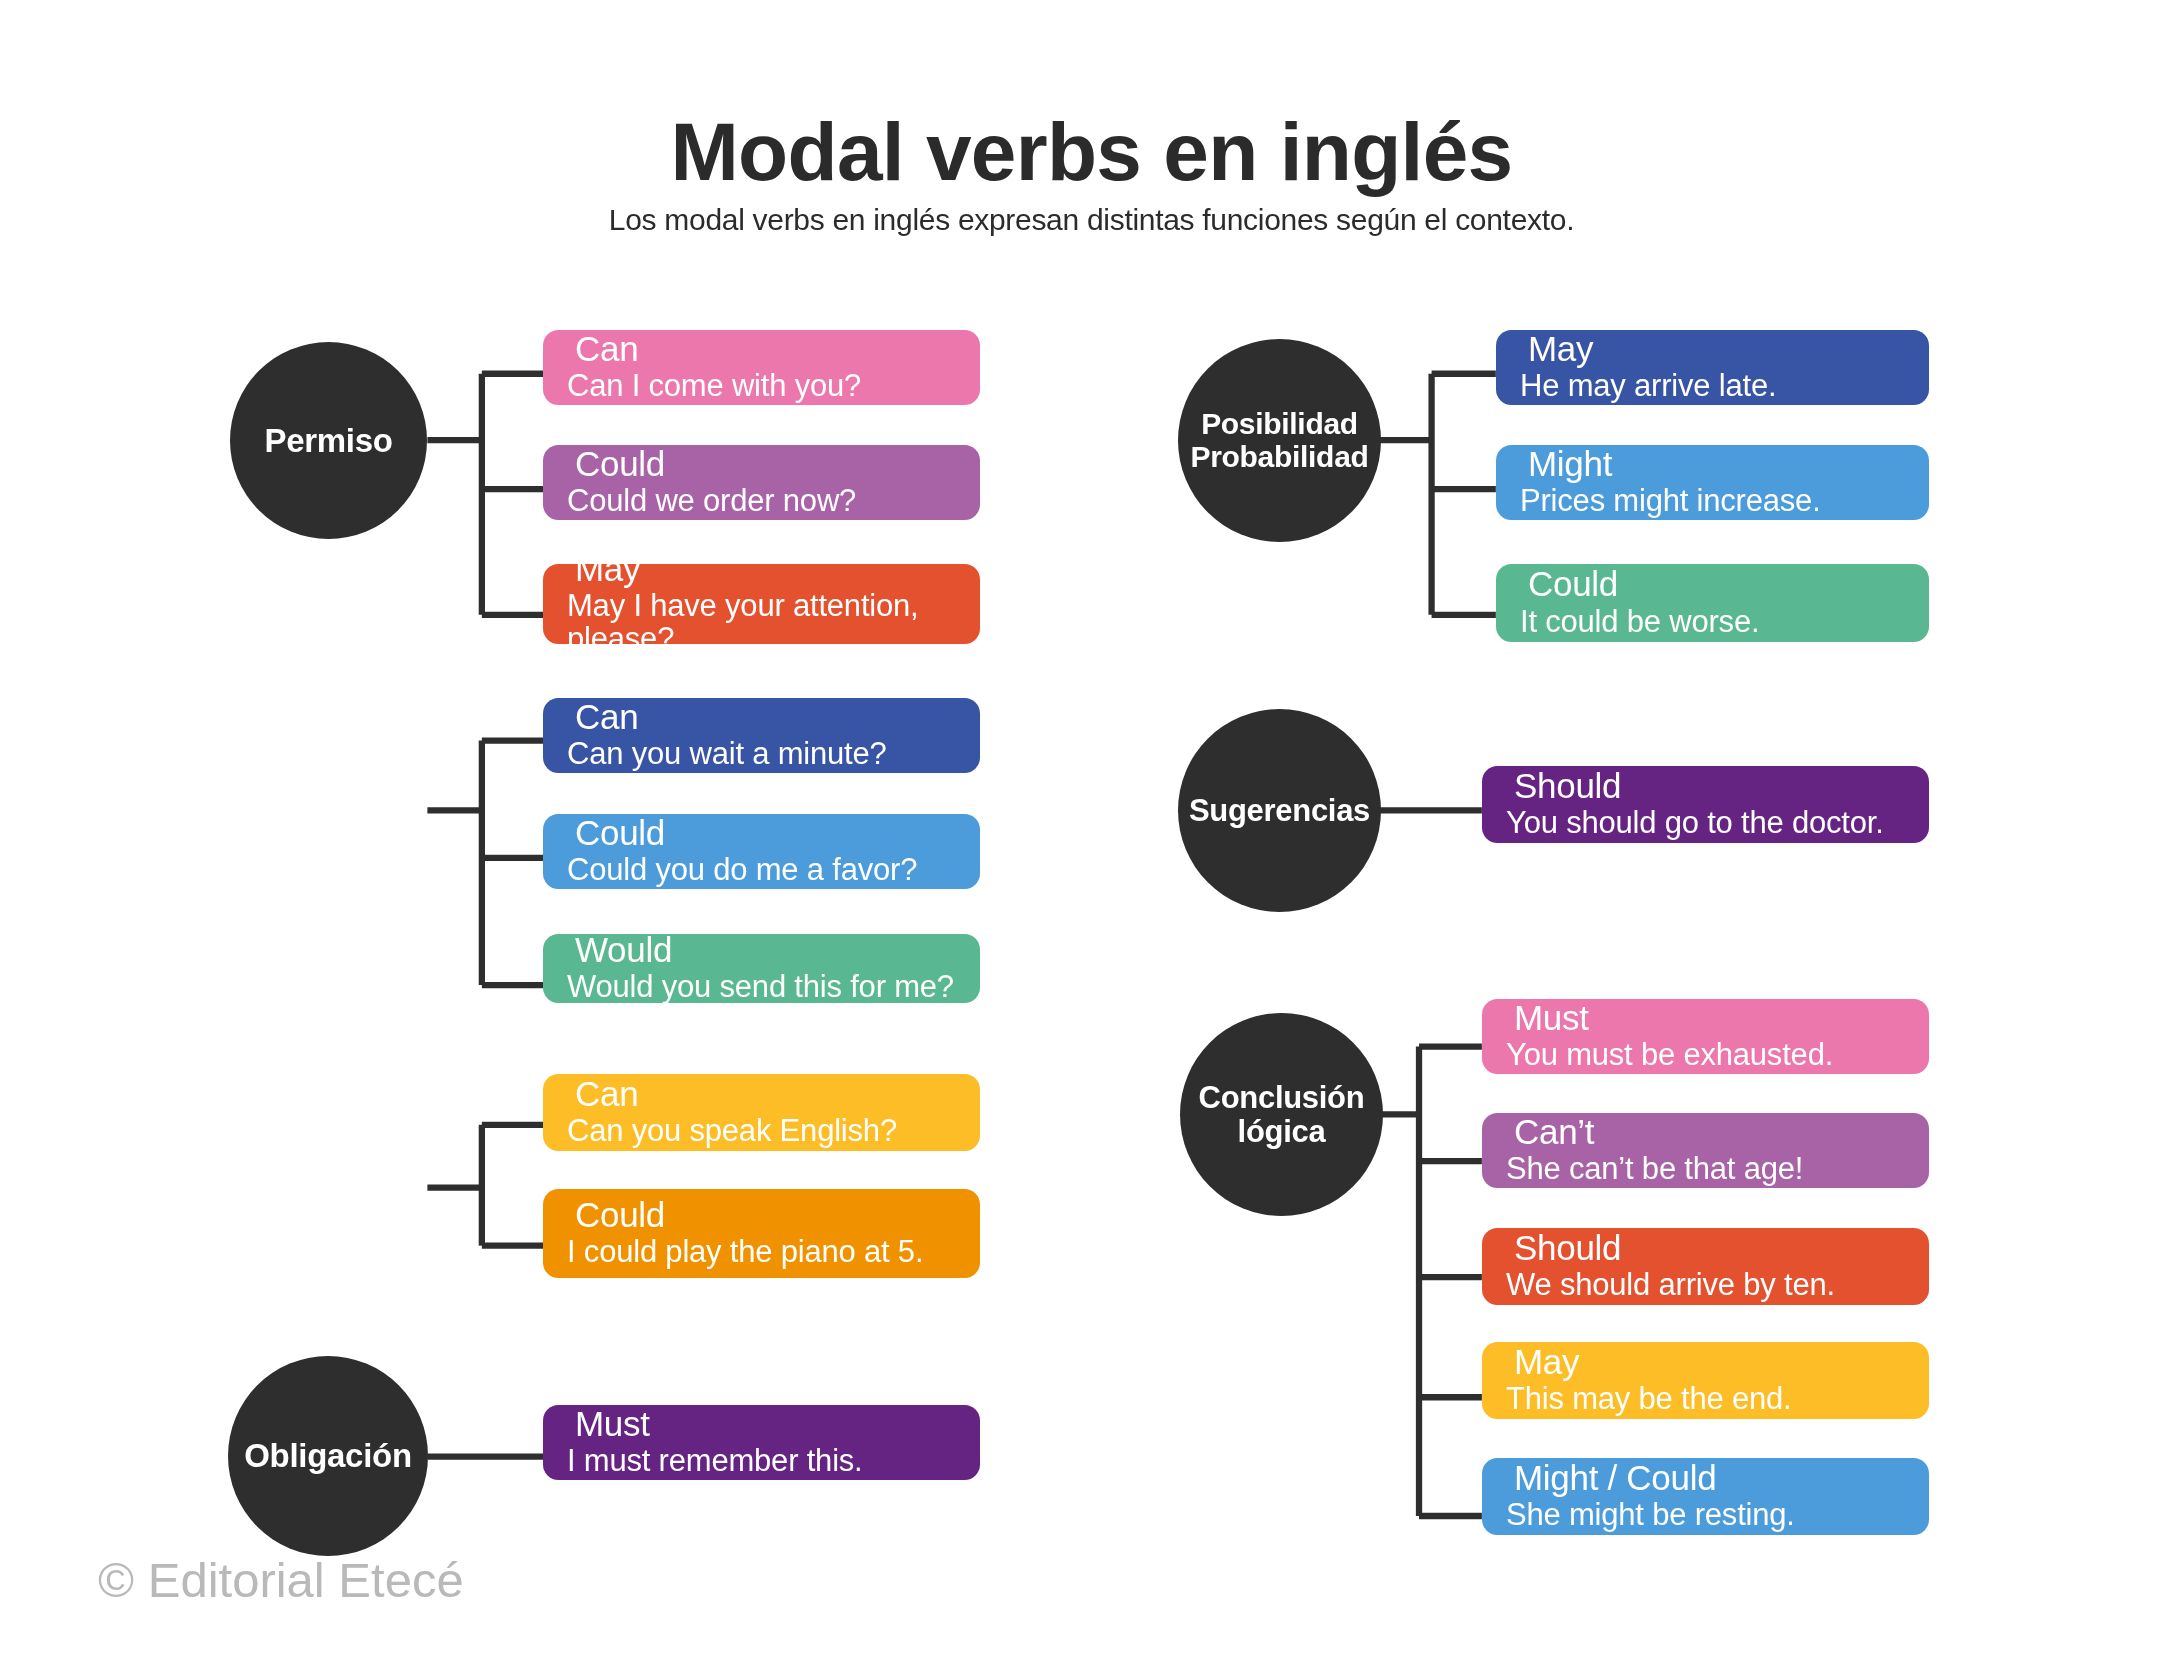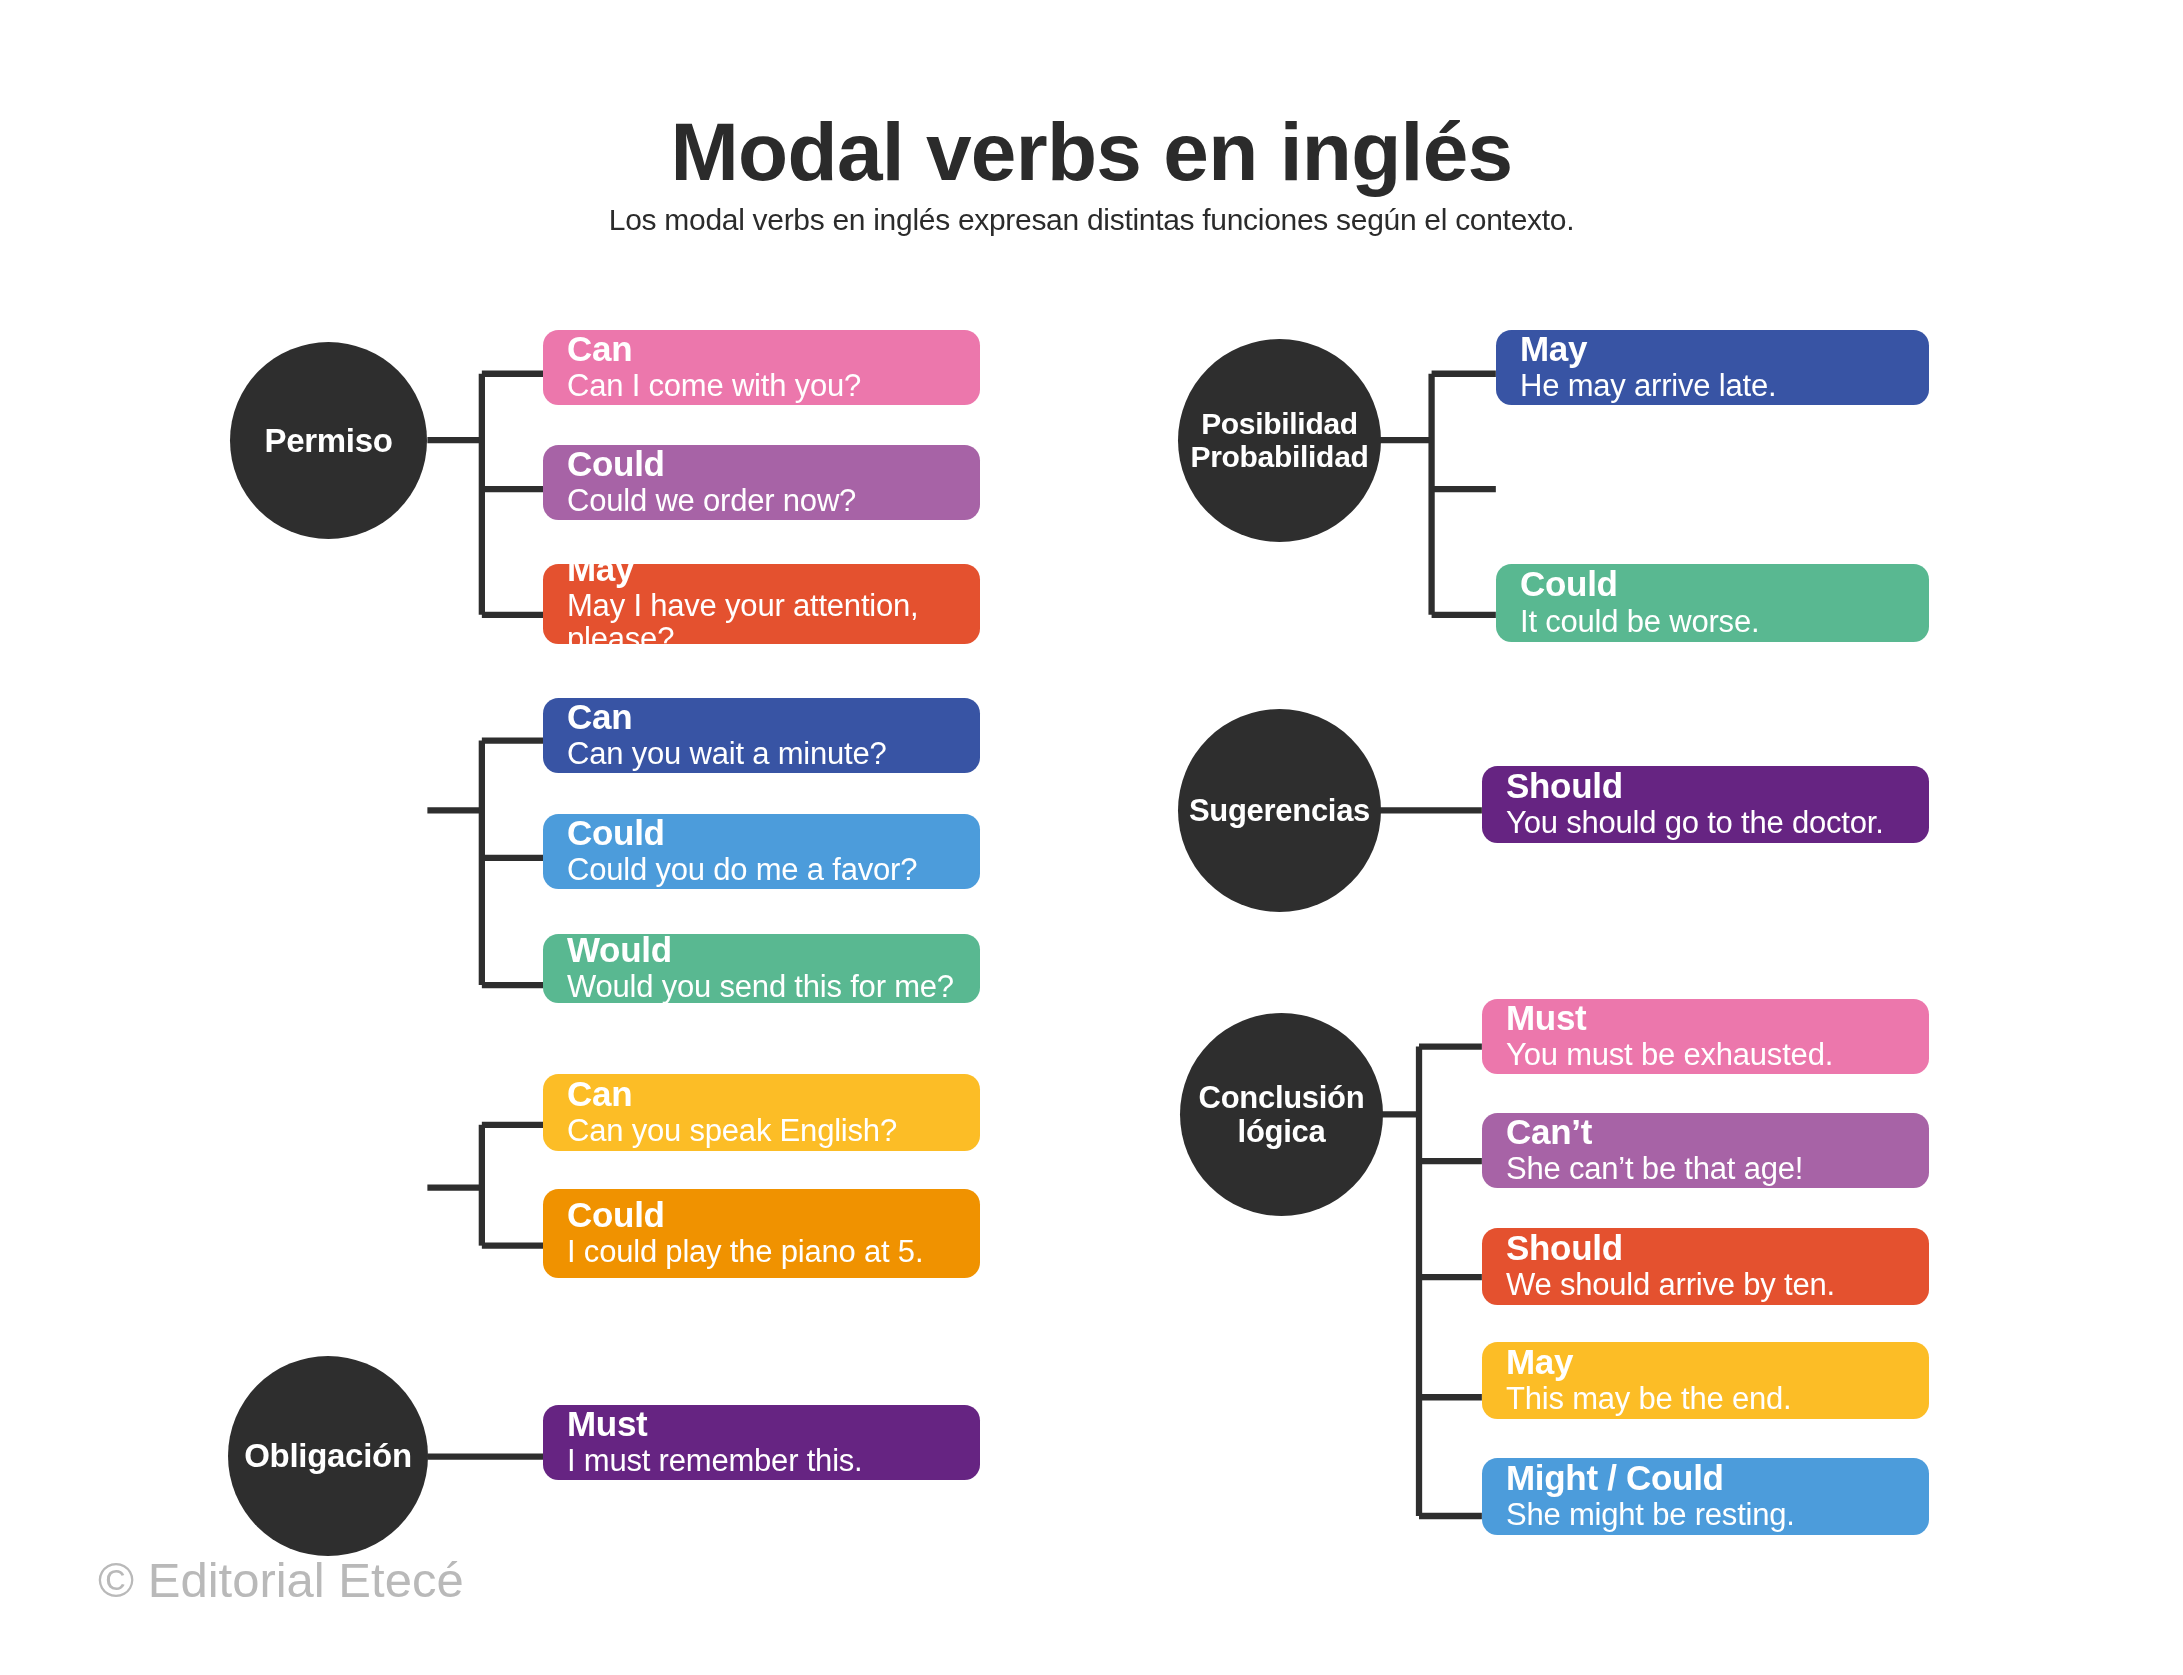--- a/index.html
+++ b/index.html
@@ -52,25 +52,26 @@
   .card{
     position:absolute;
     border-radius:15.4px;
     box-sizing:border-box;
     padding:9.8px 24px 11.2px 24px;
     display:flex;flex-direction:column;justify-content:center;
     overflow:hidden;
   }
   .card .modal{
     color:#ffffff;
-    font-weight:bold;
+    font-weight:normal;
     font-size:35px;
     line-height:1.0;
     letter-spacing:-0.3px;
     margin-bottom:4.2px;
+    margin-left:8px;
   }
   .card .example{
     color:#ffffff;
     font-size:31px;
     line-height:1.05;
     letter-spacing:-0.2px;
   }
 
   
   .watermark{
@@ -175,20 +176,24 @@
   </div>
 
   <div class="bubble" style="left:1178px;top:339px;width:203px;height:203px;font-size:30px;white-space:pre-line;">
     <span>Posibilidad
 Probabilidad</span>
   </div>
   <div class="card" style="left:1496px;top:330px;width:433px;height:75px;background:#3854a4;">
     <div class="modal">May</div>
     <div class="example">He may arrive late.</div>
   </div>
+  <div class="card" style="left:1496px;top:445px;width:433px;height:75px;background:#4c9cdb;">
+    <div class="modal">Might</div>
+    <div class="example">Prices might increase.</div>
+  </div>
   <div class="card" style="left:1496px;top:564px;width:433px;height:78px;background:#59b891;">
     <div class="modal">Could</div>
     <div class="example">It could be worse.</div>
   </div>
 
   <div class="bubble" style="left:1178px;top:709px;width:203px;height:203px;font-size:31px;">
     <span>Sugerencias</span>
   </div>
   <div class="card" style="left:1482px;top:766px;width:447px;height:77px;background:#662482;">
     <div class="modal">Should</div>

